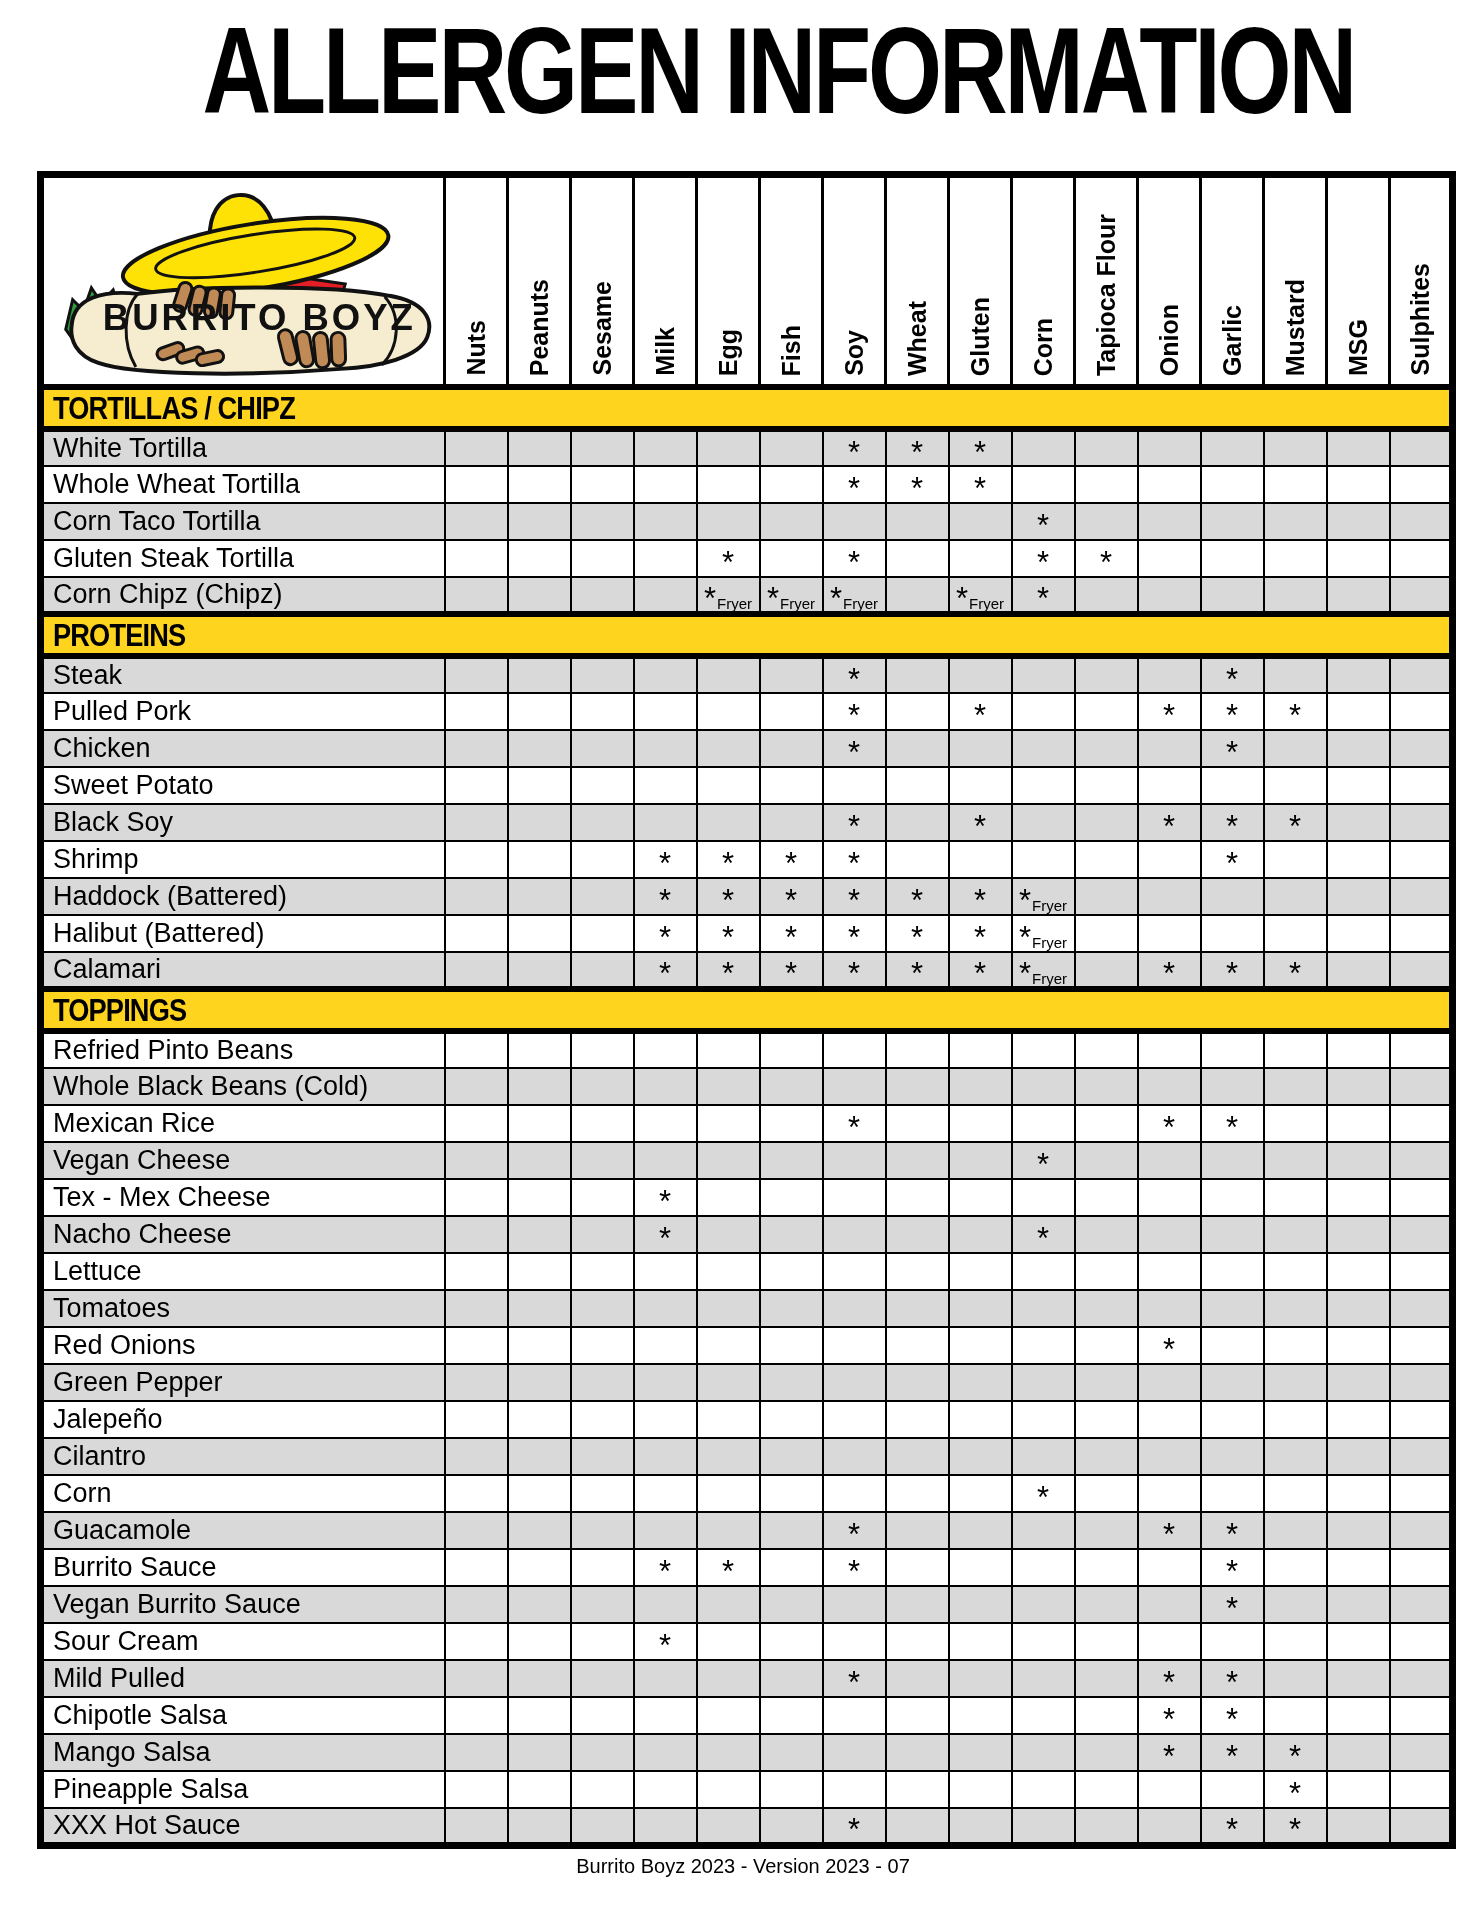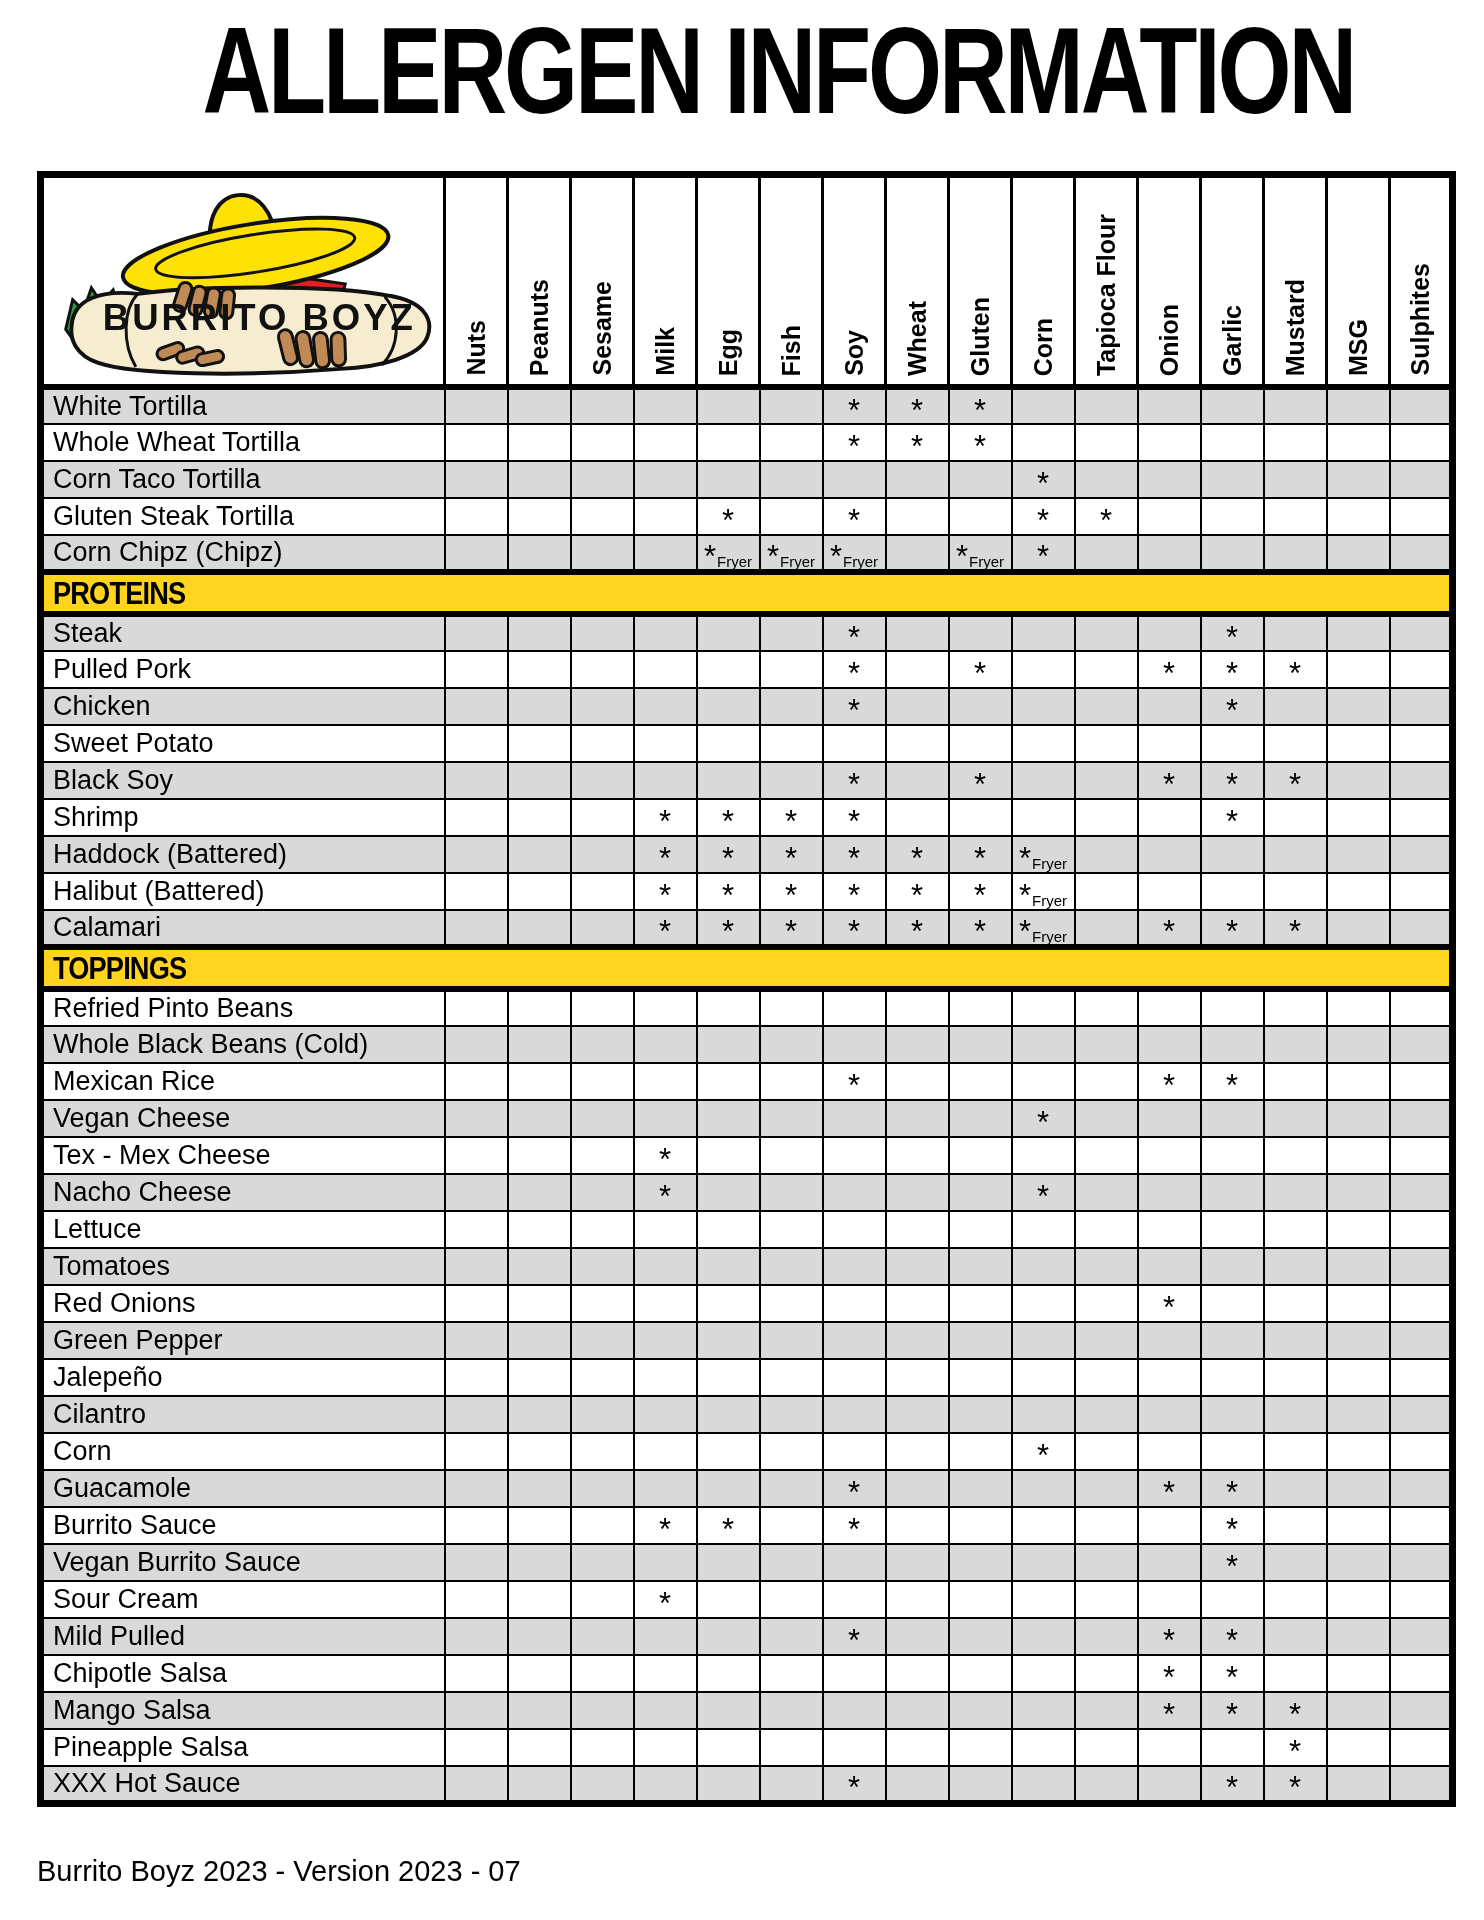--- a/index.html
+++ b/index.html
@@ -58,21 +58,21 @@
     border:2px solid var(--border-black);
     background:#fff;padding:0;vertical-align:middle;
   }
   tbody tr.data-row.gray td{background:var(--row-gray);}
   td.name-cell{font-size:27px;padding-left:9px !important;white-space:nowrap;}
   td.mark-cell{text-align:center;font-size:31px;line-height:1;overflow:visible;}
   .star{position:relative;top:4px;}
   .fryer{font-size:15px;position:relative;top:4px;margin-left:1px;}
   .footer{
     position:absolute;left:37px;top:1855px;width:1412px;
-    text-align:left;font-size:29px;
+    text-align:center;font-size:20px;
   }
   
   .s-yellow{fill:var(--sombrero-yellow);stroke:#111;stroke-width:4;}
   .s-line{fill:none;stroke:#111;stroke-width:3;}
   .s-tan{fill:var(--burrito-tan);stroke:#111;stroke-width:4;}
   .s-green{fill:var(--lettuce-green);stroke:#111;stroke-width:3;}
   .s-skin{fill:var(--skin-brown);stroke:#111;stroke-width:3;}
   .s-red{fill:var(--shirt-red);stroke:#111;stroke-width:3;}
   .s-text{font-weight:bold;letter-spacing:3px;fill:#111;font-family:"Liberation Sans",sans-serif;}
 </style>
@@ -193,20 +193,23 @@
         </th>
         <th class="header-cell">
           <div class="vlabel">MSG</div>
         </th>
         <th class="header-cell">
           <div class="vlabel">Sulphites</div>
         </th>
       </tr>
   </thead>
   <tbody>
+      <tr class="section-row">
+        <td colspan="17"><span class="section-label">TORTILLAS / CHIPZ</span></td>
+      </tr>
       <tr class="data-row gray">
         <td class="name-cell">White Tortilla</td>
         <td class="mark-cell"></td>
         <td class="mark-cell"></td>
         <td class="mark-cell"></td>
         <td class="mark-cell"></td>
         <td class="mark-cell"></td>
         <td class="mark-cell"></td>
         <td class="mark-cell"><span class="star">*</span></td>
         <td class="mark-cell"><span class="star">*</span></td>

